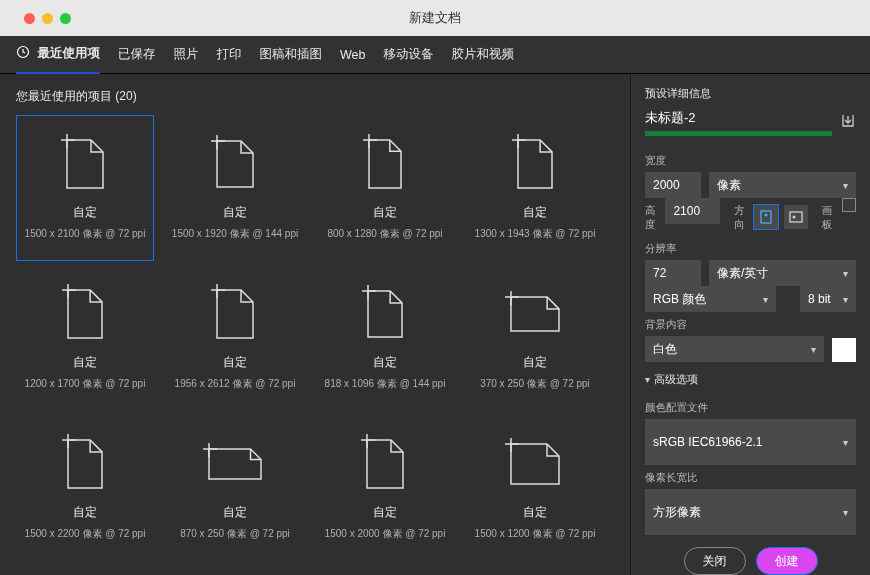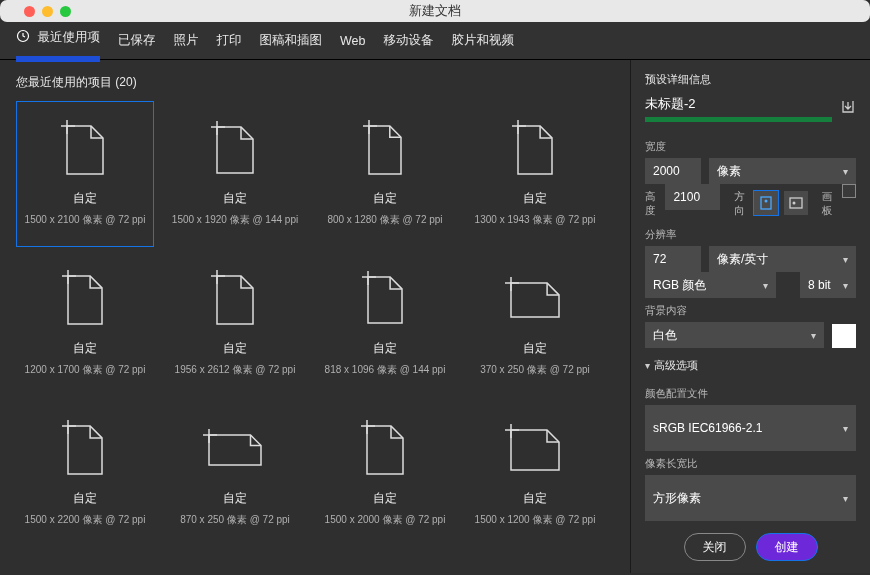--- a/index.html
+++ b/index.html
@@ -6,46 +6,45 @@
 body {
   width: 870px; height: 575px;
   font-family: -apple-system, "Helvetica Neue", Arial, sans-serif;
   background: #2f2f2f;
   color: #e8e8e8;
   font-size: 12px;
   overflow: hidden;
   position: relative;
 }
 .titlebar {
-  height: 22px;
+  height: 36px;
   background: #e8e8e8;
   display: flex; align-items: center;
   position: relative;
   padding: 0 24px;
-  border-radius: 7px;
 }
 .traffic { display: flex; gap: 7px; }
 .traffic span { width: 11px; height: 11px; border-radius: 50%; display: inline-block; }
 .tl-close { background: #ff5f57; }
 .tl-min { background: #febc2e; }
 .tl-max { background: #28c840; }
 .titlebar .title {
   position: absolute; left: 0; right: 0; text-align: center;
   font-size: 13px; color: #333;
 }
 .tabs {
   display: flex; align-items: center;
   gap: 18px;
   padding: 0 16px;
   height: 38px;
   border-bottom: 1px solid #000;
   background: #323232;
 }
 .tabs .tab { color: #e8e8e8; font-size: 12.5px; cursor: pointer; padding: 10px 0; }
-.tabs .tab.active { border-bottom: 6px solid #1d4ed8; font-weight: 400; }
+.tabs .tab.active { border-bottom: 2px solid #1d4ed8; font-weight: 700; }
 .tab .recent-icon { display:inline-block; vertical-align: middle; margin-right:4px; }
 .main { display: flex; height: calc(575px - 24px - 38px); }
 .left { flex: 1; padding: 14px 10px 4px 16px; overflow: hidden; }
 .left-header { font-size: 12px; margin-bottom: 10px; }
 .preset-grid {
   display: grid;
   grid-template-columns: repeat(4, 138px);
   grid-auto-rows: 146px;
   gap: 4px 12px;
   overflow-y: auto;
@@ -100,21 +99,21 @@
   display: flex; justify-content: center; gap: 10px;
   padding-top: 12px;
 }
 .btn {
   height: 28px; padding: 0 18px;
   border-radius: 14px;
   display: flex; align-items: center;
   font-size: 12px; cursor: pointer;
   border: 1px solid #888; background: transparent; color: #fff;
 }
-.btn.primary { background: #6d28d9; border-color: #1473e6; }
+.btn.primary { background: #d946ef; border-color: #1473e6; }
 .field-col { display: flex; }
 </style>
 </head>
 <body>
 
 <div class="titlebar">
   <div class="traffic">
     <span class="tl-close"></span>
     <span class="tl-min"></span>
     <span class="tl-max"></span>

